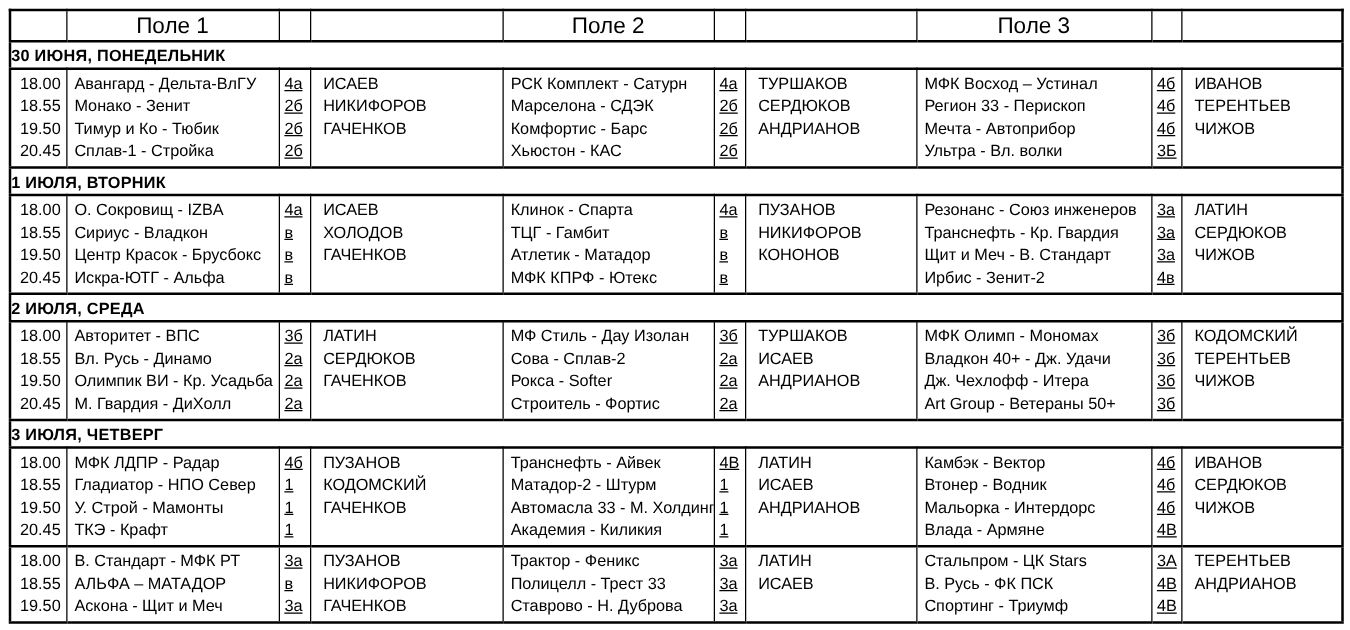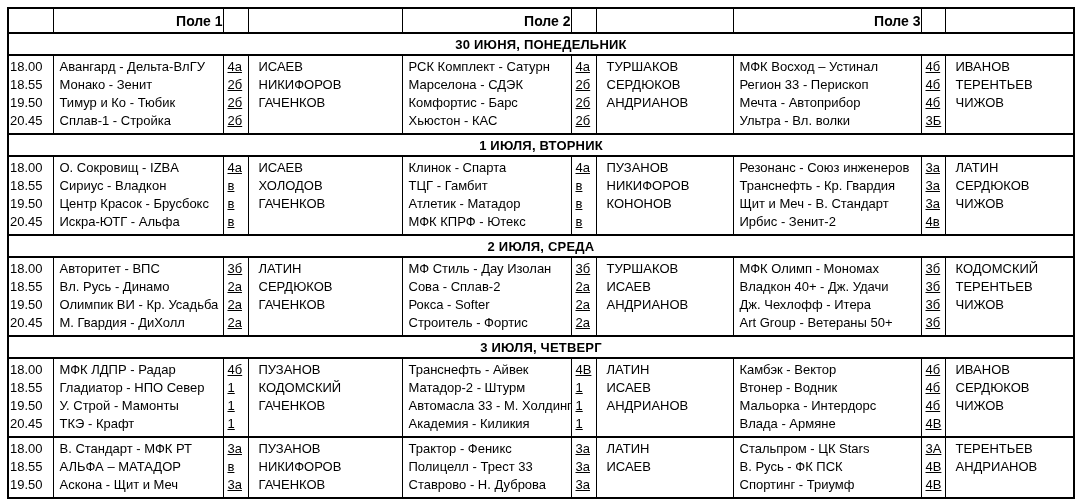--- a/index.html
+++ b/index.html
@@ -23,46 +23,46 @@
     border: 1.5px solid #000;
     padding: 0;
     overflow: hidden;
   }
   tr.head-row td {
     height: 23px;
     border-bottom: 2px solid #000;
     vertical-align: middle;
   }
   tr.head-row td.head {
-    font-weight: bold;
-    font-size: 14px;
-    text-align: right;
+    font-weight: normal;
+    font-size: 18px;
+    text-align: center;
   }
   tr.day-row td {
     height: 20px;
     border-top: 2px solid #000;
     border-bottom: 2px solid #000;
     font-weight: bold;
     font-size: 13px;
-    text-align: center;
+    text-align: left;
     vertical-align: middle;
     letter-spacing: 0.2px;
   }
   tr.block-row td {
     vertical-align: top;
     padding: 2px 0 3px 0;
     border-bottom: 2px solid #000;
   }
   .line {
     height: 18px;
     line-height: 18px;
     font-size: 13px;
     white-space: nowrap;
   }
-  .c-time .line  { padding-left: 1px; }
+  .c-time .line  { padding-left: 7px; }
   .c-match .line { padding-left: 6px; }
   .c-code .line  { padding-left: 4px; text-decoration: underline; }
   .c-ref .line   { padding-left: 10px; }
 </style>
 </head>
 <body>
 
 <table class="sched">
   <colgroup>
     <col style="width:45px">

